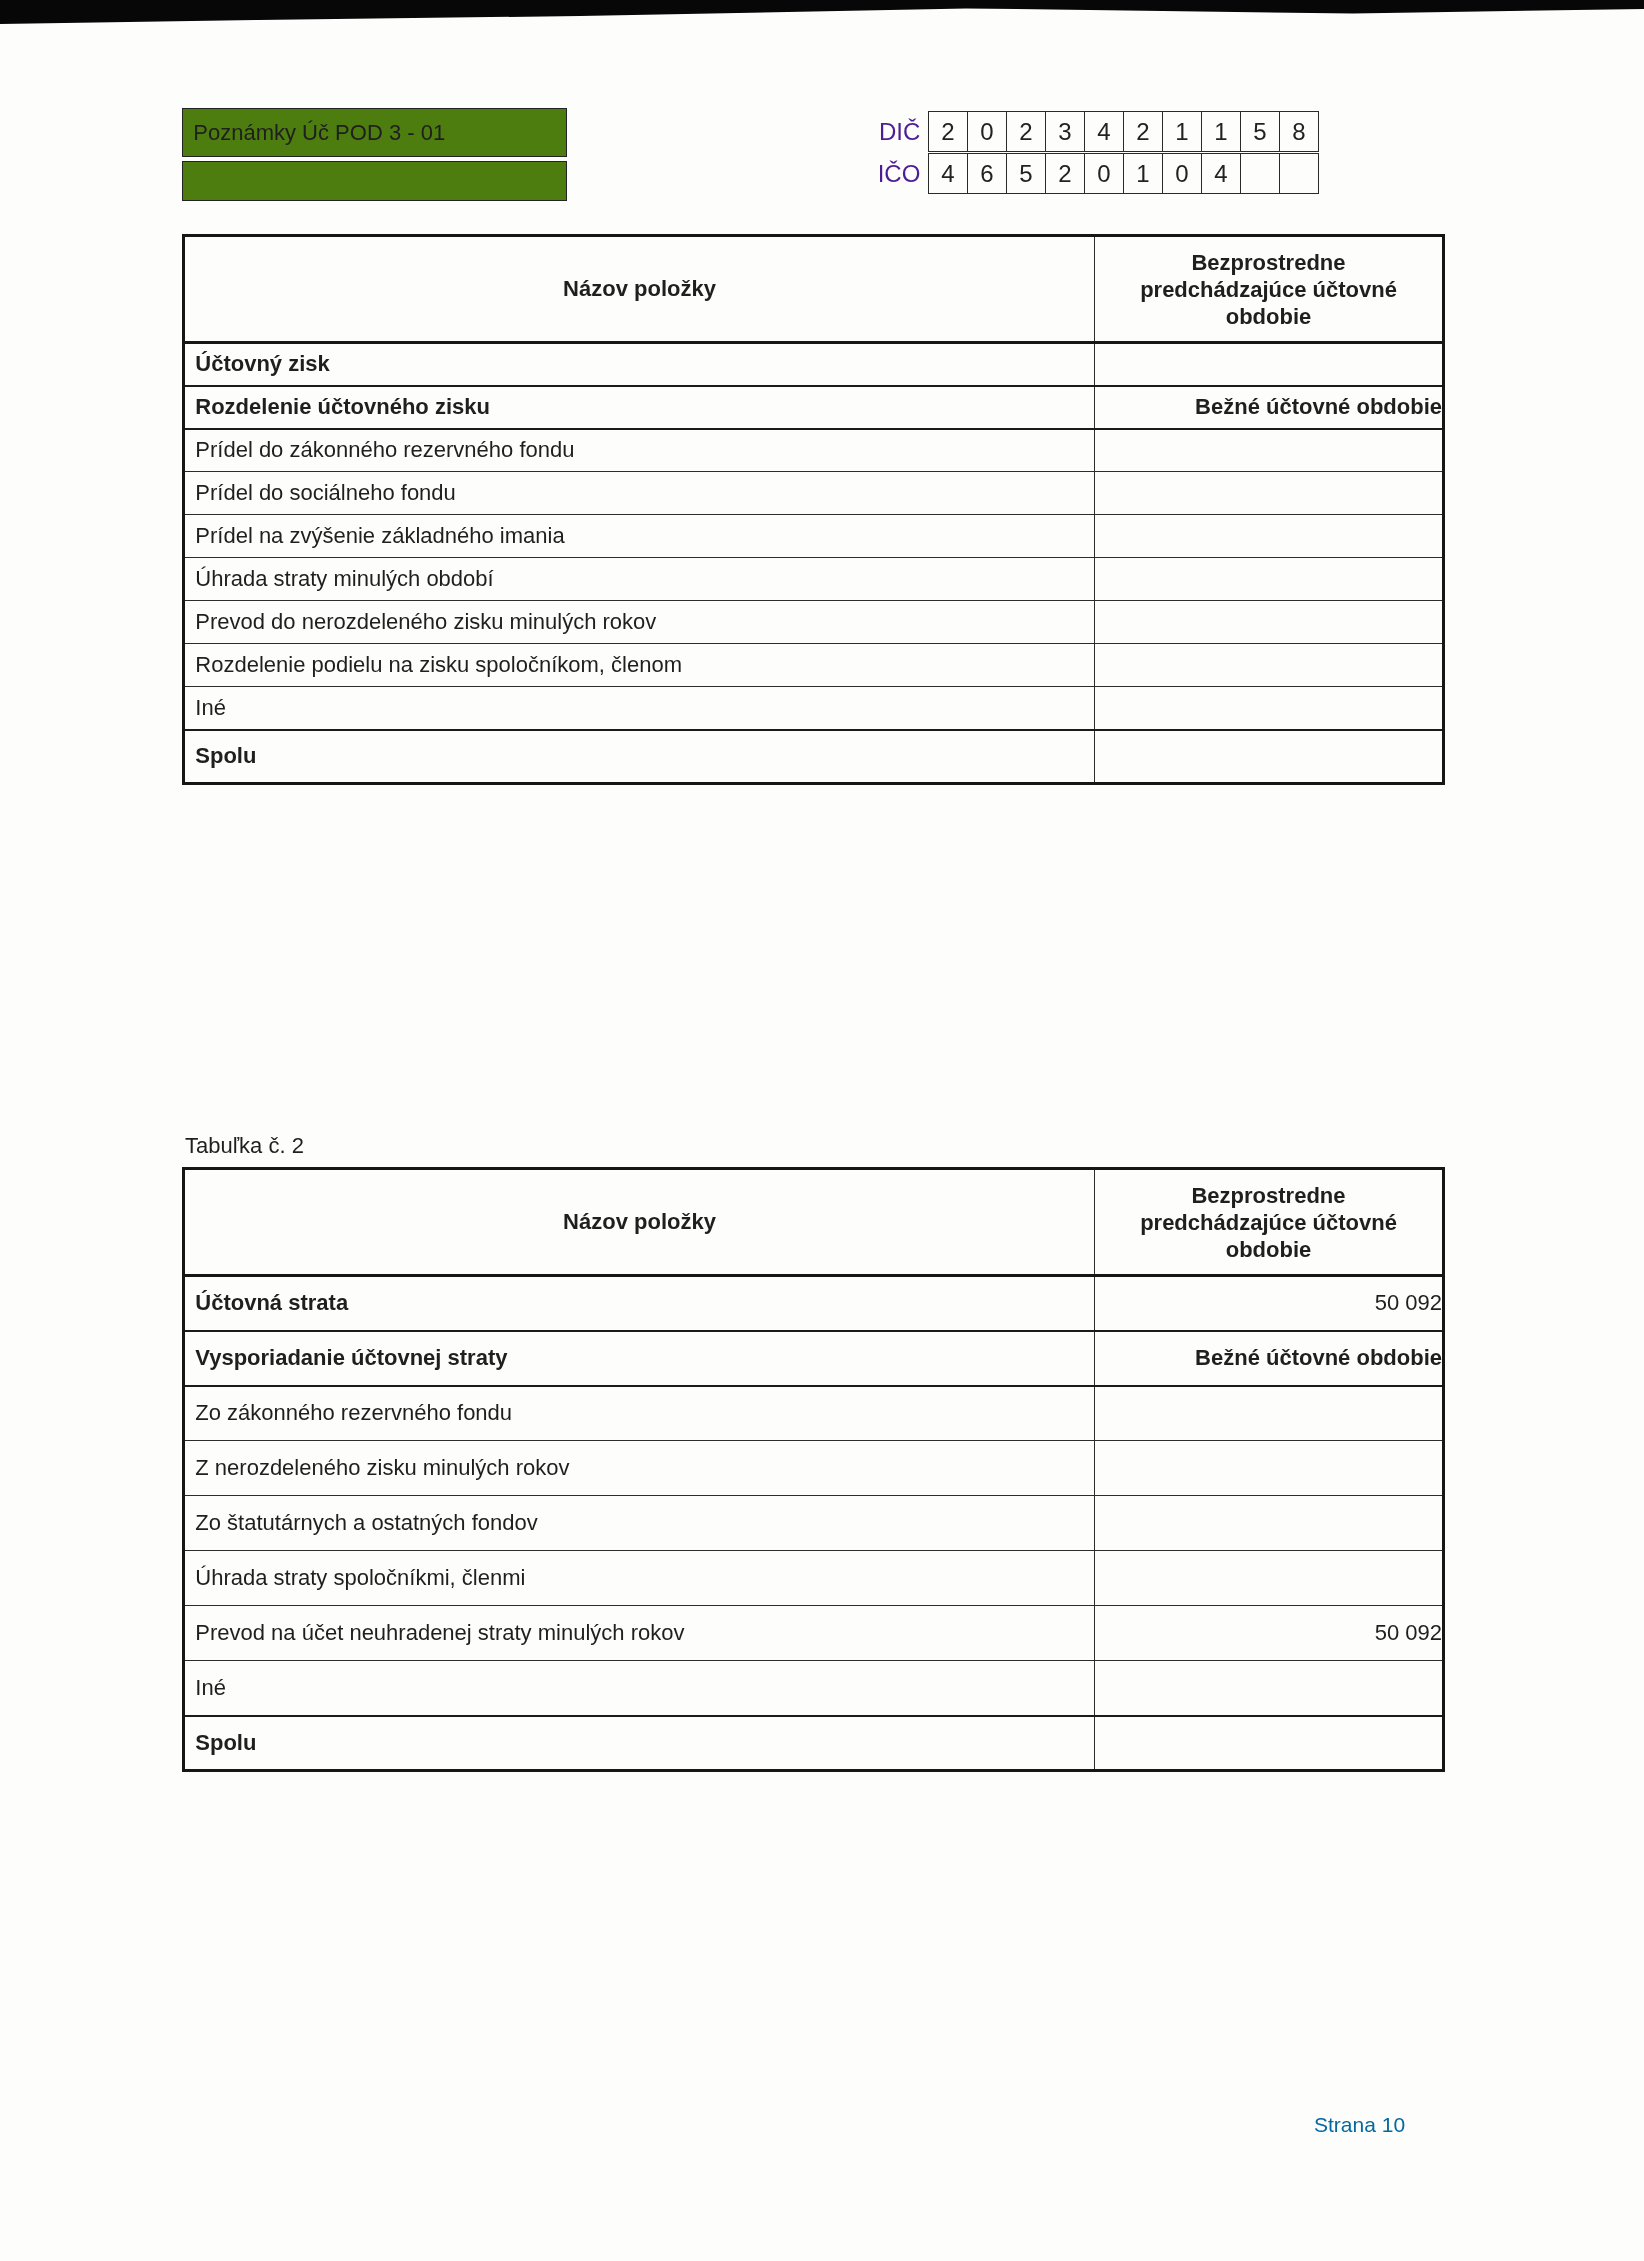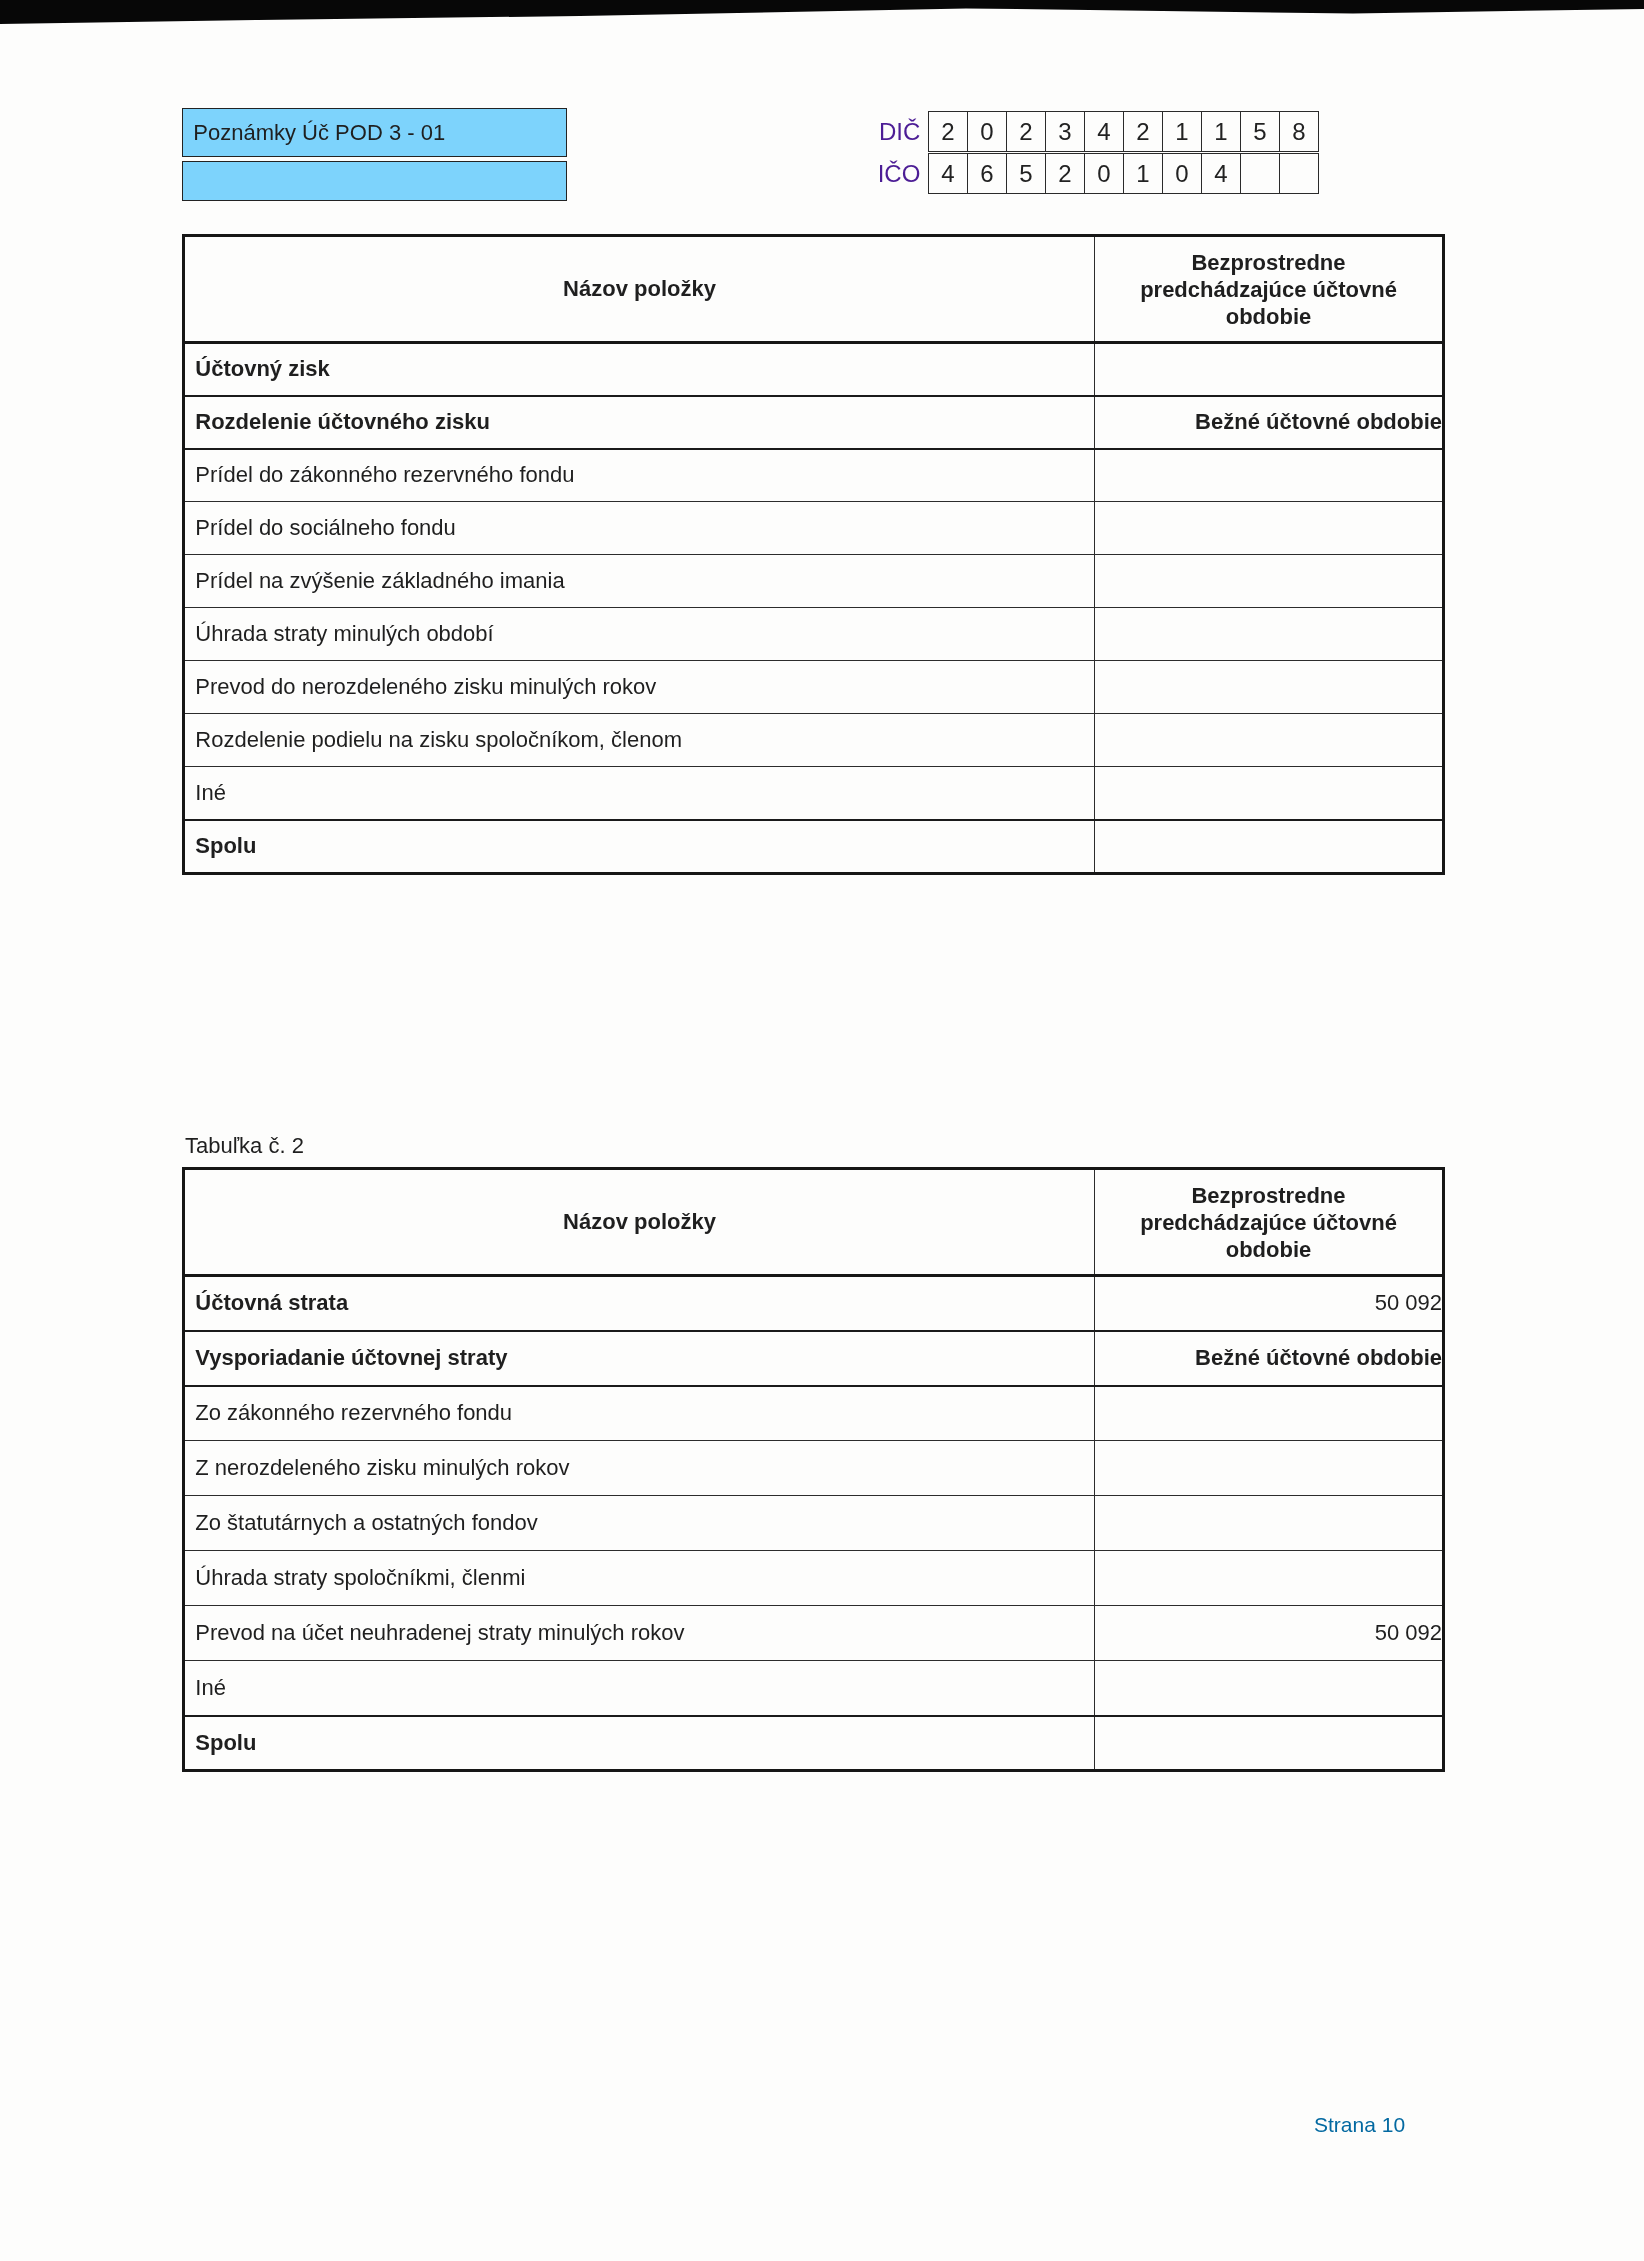--- a/index.html
+++ b/index.html
@@ -20,21 +20,21 @@
     position:absolute; top:0; left:0;
     width:1644px; height:26px;
     background:#070707;
     clip-path: polygon(0 0, 1644px 0, 1644px 9px, 1353px 13.5px, 966px 8.4px, 580px 16px, 258px 20px, 0 24px);
   }
 
   
   .label-box {
     position:absolute;
     border:1.9px solid #232323;
-    background:#7dd3fc;
+    background:#4d7c0f;
     display:flex; align-items:center;
     padding-left:10.3px;
     font-size:22px;
   }
   .label-box.box1 { left:182px; top:108px; width:385px; height:49px; }
   .label-box.box2 { left:182px; top:161px; width:385px; height:40px; }
 
   
   .id-row {
     position:absolute;
@@ -86,21 +86,21 @@
   table.form tr.section td {
     font-weight:bold;
     border-top:2.6px solid #1b1b1b;
     border-bottom:2.6px solid #1b1b1b;
   }
   table.form tr.section td.val.normal { font-weight:normal; }
   table.form tr.total td {
     font-weight:bold;
     border-top:2.6px solid #1b1b1b;
   }
-  .t1 tr.section td, .t1 tr.item td { height:53px; }
+  .t1 tr.section td, .t1 tr.item td { height:43px; }
   .t1 tr.total td { height:54px; }
   .t2 tr.section td, .t2 tr.item td { height:55px; }
   .t2 tr.total td { height:55px; }
 
   .caption {
     position:absolute; left:185px; top:1133px;
     font-size:22px;
   }
   .page-number {
     position:absolute; left:1314px; top:2113px;

